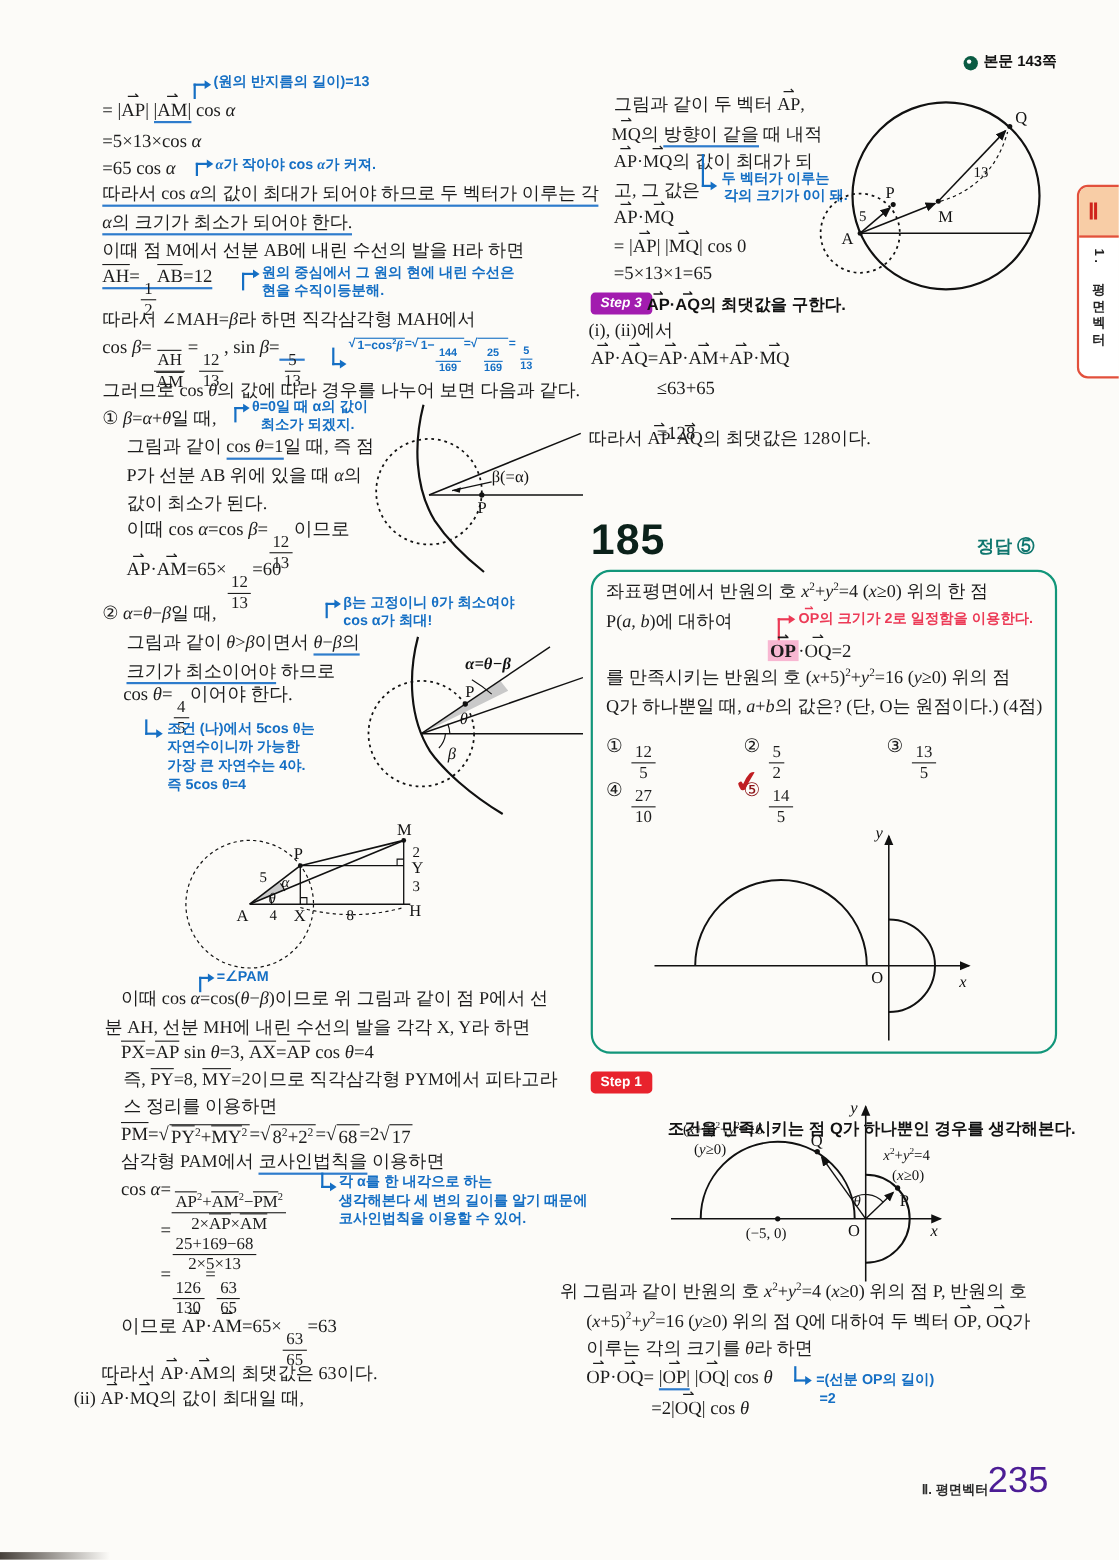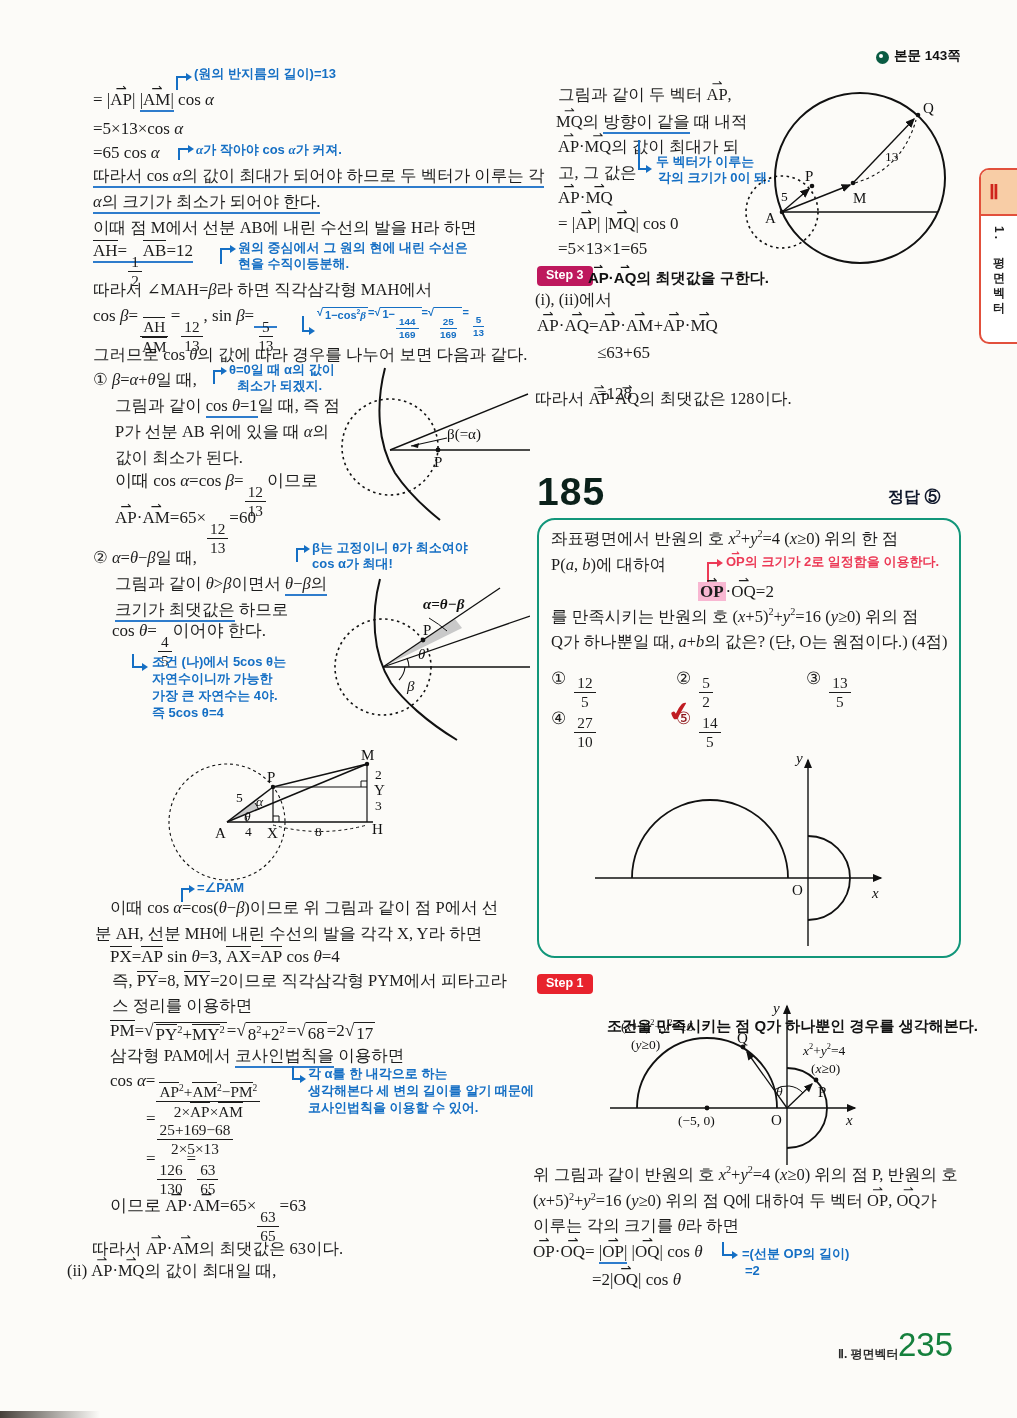--- a/index.html
+++ b/index.html
@@ -29,47 +29,47 @@
   .hl{background:#f8b7d2;padding:0 2px;font-weight:bold;}
   .elb,.elbd{position:absolute;}
   .elb{border-left:2px solid currentColor;border-top:2px solid currentColor;}
   .elb::after{content:"";position:absolute;right:-6px;top:-5px;width:0;height:0;
               border:4px solid transparent;border-left:6px solid currentColor;}
   .elbd{border-left:2px solid currentColor;border-bottom:2px solid currentColor;}
   .elbd::after{content:"";position:absolute;right:-6px;bottom:-5px;width:0;height:0;
                border:4px solid transparent;border-left:6px solid currentColor;}
   .badge{position:absolute;color:#fff;font-family:"Liberation Sans",sans-serif;font-size:12.5px;
          font-weight:700;padding:3px 9px;border-radius:4px;line-height:1.1;}
-  .badge.green{background:#be185d;}
+  .badge.green{background:#a21caf;font-style:italic;}
   .badge.redbg{background:#e8232d;}
   .stept{position:absolute;font-family:"Liberation Sans",sans-serif;font-size:15px;font-weight:700;color:#111;}
   .prob-box{position:absolute;border:2.4px solid #12967a;border-radius:18px;background:transparent;}
   .prob-num{position:absolute;font-family:"Liberation Sans",sans-serif;font-weight:800;
             font-size:39px;color:#0b211a;letter-spacing:1px;}
-  .answer{position:absolute;font-family:"Liberation Sans",sans-serif;font-weight:700;font-size:16px;color:#0f172a;}
+  .answer{position:absolute;font-family:"Liberation Sans",sans-serif;font-weight:700;font-size:16px;color:#0f766e;}
   .choice{position:absolute;display:flex;align-items:flex-start;gap:7px;font-size:17px;}
   .choice .mk{line-height:1.1;padding-top:8px;position:relative;}
   .choice.answered .mk{color:#8c1418;}
   .check{position:absolute;left:-8px;top:-6px;color:#c01d22;font-size:27px;font-weight:700;
          transform:rotate(-10deg);font-family:"DejaVu Sans",sans-serif;}
   .dlb{position:absolute;font-size:15px;color:#111;white-space:nowrap;line-height:1.1;}
   .dlb.sm{font-size:13.5px;}
   .diagram{position:absolute;}
   .hdr{position:absolute;font-family:"Liberation Sans",sans-serif;font-weight:700;font-size:13.5px;color:#111;}
   .donut{position:absolute;width:13px;height:13px;border-radius:50%;background:#0a5b43;}
   .donut::after{content:"";position:absolute;left:3px;top:3px;width:4px;height:4px;border-radius:50%;background:#fff;}
   .side-tab{position:absolute;left:979px;top:168px;width:46px;height:172px;border:2px solid #e2503c;
             border-radius:10px 0 0 10px;overflow:hidden;background:#fff;}
   .side-tab .tab-top{height:44px;background:#f8cda6;display:flex;align-items:center;justify-content:flex-start;
                      padding-left:8px;border-bottom:2px solid #e2503c;}
   .side-tab .roman{color:#cf241b;font-weight:700;font-size:20px;font-family:"Liberation Serif",serif;}
   .side-tab .tabv{writing-mode:vertical-rl;font-family:"Liberation Sans",sans-serif;font-size:12px;
                   letter-spacing:3px;color:#222;font-weight:600;margin:10px 0 0 9px;}
   .footer-sec{position:absolute;font-family:"Liberation Sans",sans-serif;font-size:12px;font-weight:700;color:#2b2b2b;}
-  .footer-num{position:absolute;font-family:"Liberation Sans",sans-serif;font-size:33px;color:#15803d;}
+  .footer-num{position:absolute;font-family:"Liberation Sans",sans-serif;font-size:33px;color:#4c1d95;}
   .corner{position:absolute;left:0;top:1411px;width:100px;height:7px;
           background:linear-gradient(to right,#46403a,rgba(70,64,58,0));}
   svg{display:block;}
 </style>
 </head>
 <body>
 
 <span class="donut" style="left:876px;top:51px;"></span>
 <div class="hdr" style="left:894px;top:47px;">본문 143쪽</div>
 
@@ -154,21 +154,21 @@
       <span class="fn">12</span>
       <span class="fd">13</span>
     </span>=60</div>
 
 <div class="ln" style="left:93px;top:548px;">② <i class="gk">α</i>=<i class="gk">θ</i>−<i class="gk">β</i>일 때,</div>
 <div class="blue elb" style="left:296px;top:548px;width:10px;height:12px;"></div>
 <div class="ann" style="left:312px;top:540px;">β는 고정이니 θ가 최소여야</div>
 <div class="ann" style="left:312px;top:556px;">cos α가 최대!</div>
 
 <div class="ln" style="left:115px;top:574px;">그림과 같이 <i class="gk">θ</i>&gt;<i class="gk">β</i>이면서 <span class="ul"><i class="gk">θ</i>−<i class="gk">β</i>의</span></div>
-<div class="ln" style="left:115px;top:600px;"><span class="ul">크기가 최댓값은</span> 하므로</div>
+<div class="ln" style="left:115px;top:600px;"><span class="ul">크기가 최소이어야</span> 하므로</div>
 <div class="ln eq" style="left:112px;top:620px;">cos <i class="gk">θ</i>=<span class="frac">
       <span class="fn">4</span>
       <span class="fd">5</span>
     </span>이어야 한다.</div>
 
 <div class="blue elbd" style="left:132px;top:654px;width:12px;height:12px;"></div>
 <div class="ann" style="left:152px;top:654px;">조건 (나)에서 5cos θ는</div>
 <div class="ann" style="left:152px;top:671px;">자연수이니까 가능한</div>
 <div class="ann" style="left:152px;top:688px;">가장 큰 자연수는 4야.</div>
 <div class="ann" style="left:152px;top:705px;">즉 5cos θ=4</div>
@@ -430,20 +430,20 @@
   <span class="dlb sm" style="left:266px;top:62px;">(<span class="it">x</span>≥0)</span>
   <span class="dlb" style="left:192px;top:30px;">Q</span>
   <span class="dlb" style="left:273px;top:84px;">P</span>
   <span class="dlb sm" style="left:231px;top:85px;font-style:italic;">θ</span>
   <span class="dlb" style="left:226px;top:112px;">O</span>
   <span class="dlb sm" style="left:133px;top:114px;">(−5, 0)</span>
   <span class="dlb it" style="left:301px;top:112px;">x</span>
   <span class="dlb it" style="left:228px;top:0px;">y</span>
 </div>
 
-<div class="ln" style="left:533px;top:1164px;">위 그림과 같이 반원의 호 <span class="it">x</span><sup>2</sup>+<span class="it">y</span><sup>2</sup>=4 (<span class="it">x</span>≥0) 위의 점 P, 반원의 호</div>
+<div class="ln" style="left:509px;top:1164px;">위 그림과 같이 반원의 호 <span class="it">x</span><sup>2</sup>+<span class="it">y</span><sup>2</sup>=4 (<span class="it">x</span>≥0) 위의 점 P, 반원의 호</div>
 <div class="ln" style="left:533px;top:1190px;">(<span class="it">x</span>+5)<sup>2</sup>+<span class="it">y</span><sup>2</sup>=16 (<span class="it">y</span>≥0) 위의 점 Q에 대하여 두 벡터 <span class="vec"><span class="ar">⇀</span><span>OP</span></span>, <span class="vec"><span class="ar">⇀</span><span>OQ</span></span>가</div>
 <div class="ln" style="left:533px;top:1216px;">이루는 각의 크기를 <i class="gk">θ</i>라 하면</div>
 <div class="ln eq" style="left:533px;top:1240px;"><span class="vec"><span class="ar">⇀</span><span>OP</span></span>·<span class="vec"><span class="ar">⇀</span><span>OQ</span></span>= <span class="ul">|<span class="vec"><span class="ar">⇀</span><span>OP</span></span>|</span> |<span class="vec"><span class="ar">⇀</span><span>OQ</span></span>| cos <i class="gk">θ</i></div>
 <div class="blue elbd" style="left:722px;top:1242px;width:12px;height:12px;"></div>
 <div class="ann" style="left:742px;top:1246px;">=(선분 OP의 길이)</div>
 <div class="ann" style="left:745px;top:1263px;">=2</div>
 <div class="ln eq" style="left:592px;top:1268px;">=2|<span class="vec"><span class="ar">⇀</span><span>OQ</span></span>| cos <i class="gk">θ</i></div>
 
 </body></html>

